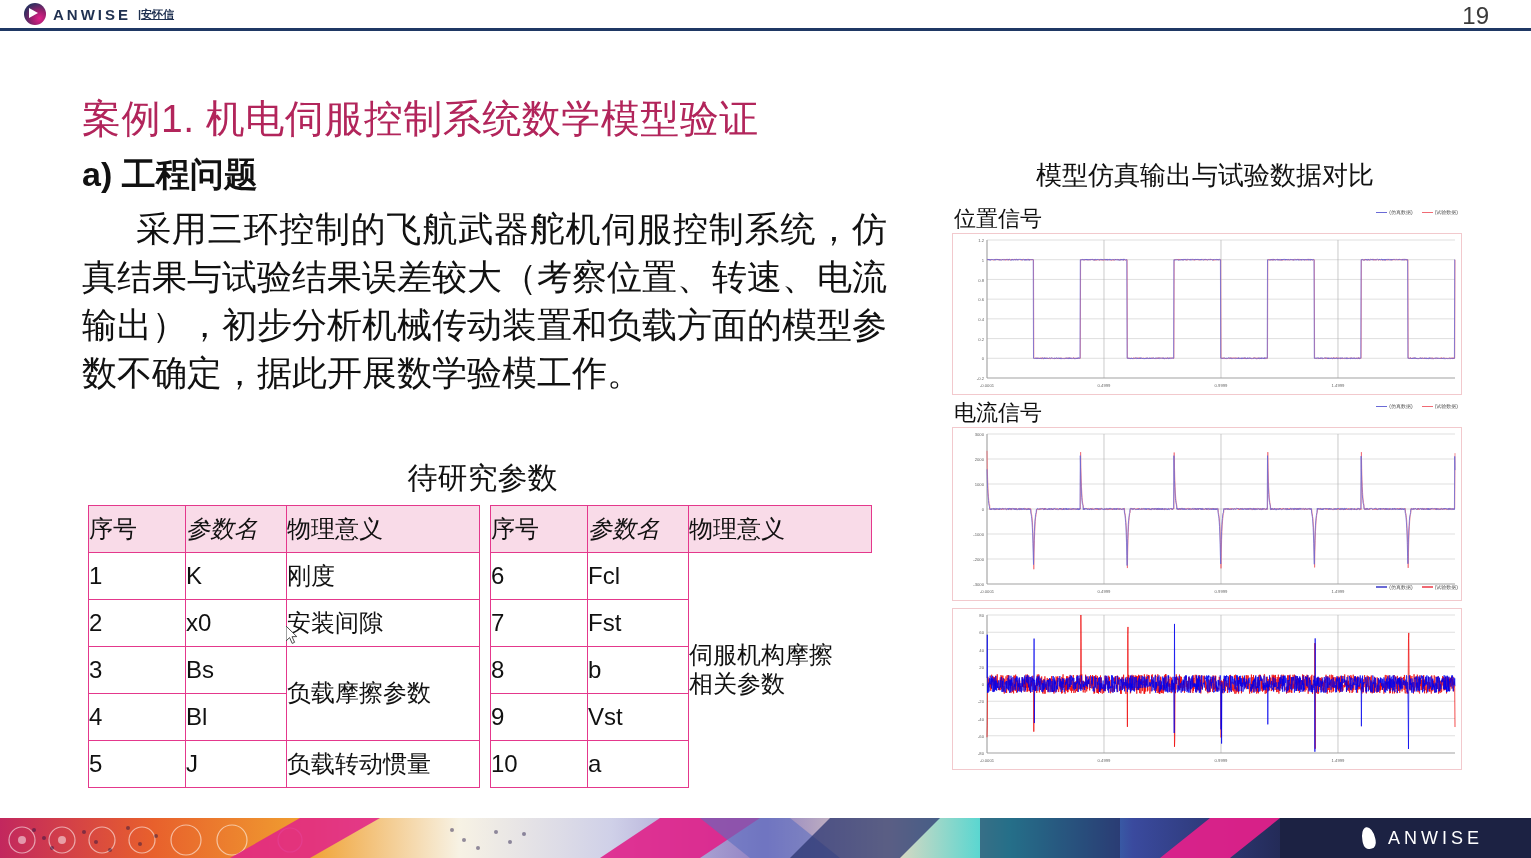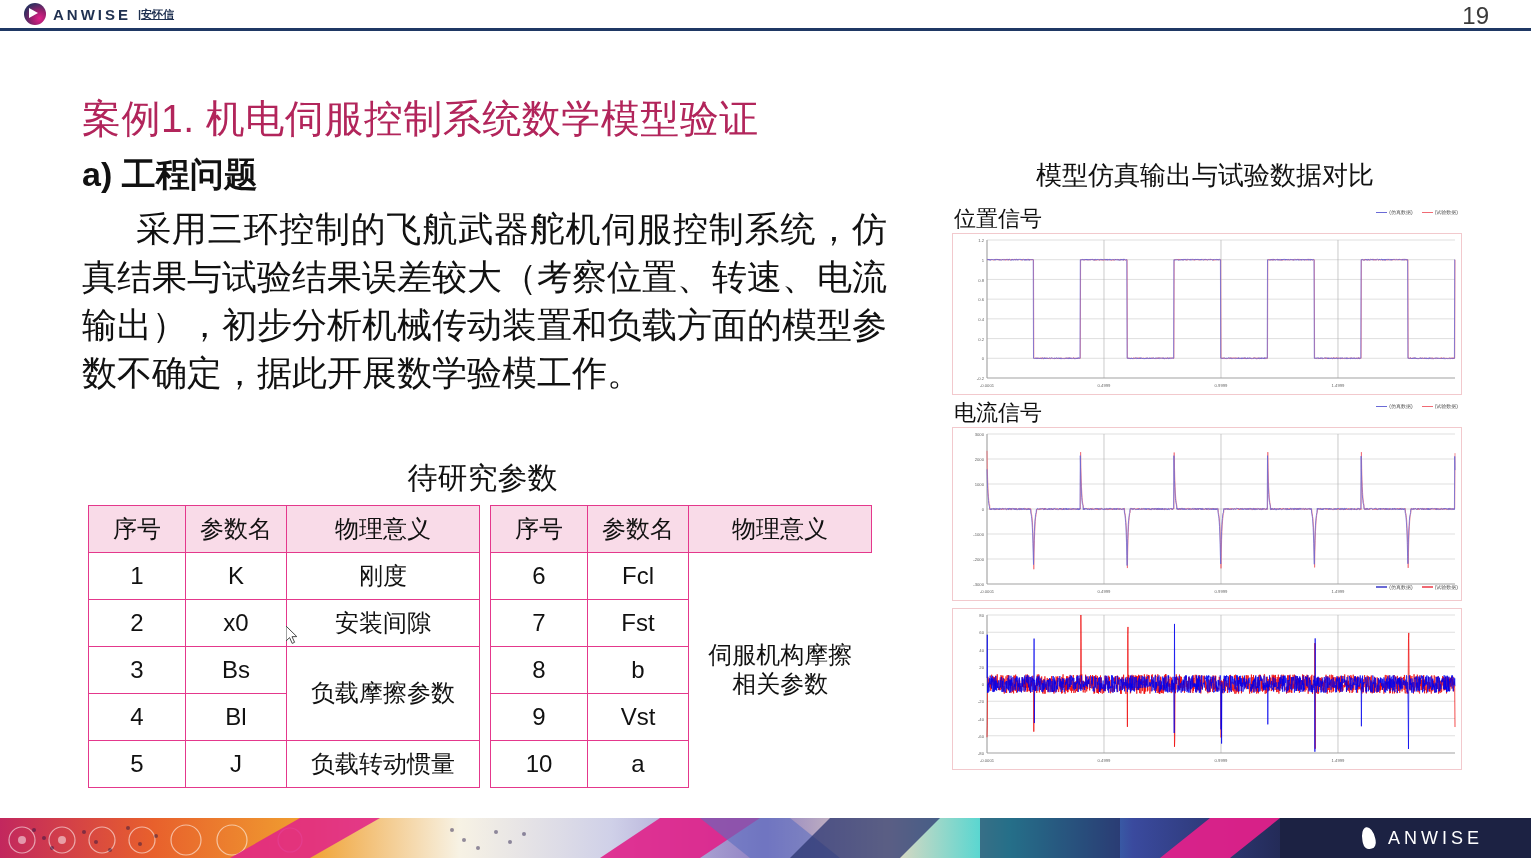--- a/index.html
+++ b/index.html
@@ -57,28 +57,28 @@
     position:absolute;left:85px;top:458px;width:795px;text-align:center;
     font-size:30px;color:#111;
   }
   
   .ptable{
     position:absolute;top:505px;border-collapse:collapse;
     font-size:24px;color:#111;table-layout:fixed;
   }
   .ptable td,.ptable th{
     border:1.6px solid #e4388c;
-    text-align:center;vertical-align:middle;font-weight:normal;
+    text-align:left;vertical-align:middle;font-weight:normal;
     height:46px;padding:0;line-height:1.2;
   }
   .ptable th{background:#f9dbe8;}
   #table-left{left:88px;}
   #table-right{left:490px;}
   .c-idx{width:96px;}
-  .c-name{width:100px;}
+  .c-name{width:100px;font-style:italic;}
   .c-mean{width:192px;}
   .c-mean-r{width:182px;}
   #table-right td.nob{border-left:none;border-right:none;border-bottom:none;}
   .meaning-merge{line-height:1.35;}
   
   #cursor{
     position:absolute;left:286px;top:626px;width:14px;height:20px;
     pointer-events:none;
   }
   

